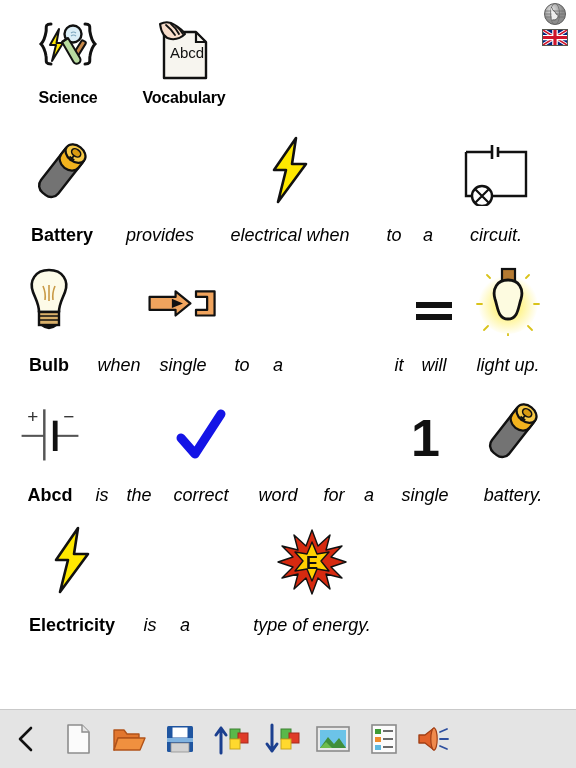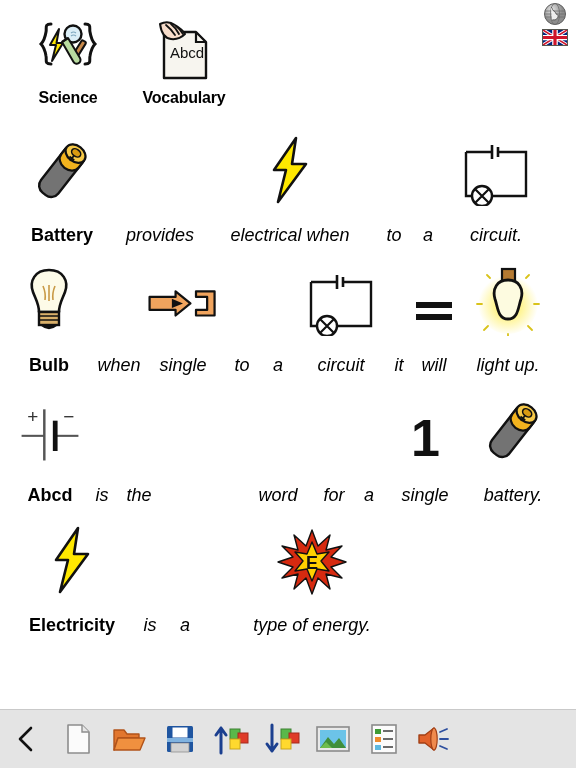--- a/index.html
+++ b/index.html
@@ -248,32 +248,20 @@
         <div class="cell-word w-italic">single</div>
       </div>
       <div class="cell noicon" style="left: 224px; width: 36px;">
         <div class="cell-icon"></div>
         <div class="cell-word w-italic">to</div>
       </div>
       <div class="cell noicon" style="left: 262px; width: 32px;">
         <div class="cell-icon"></div>
         <div class="cell-word w-italic">a</div>
       </div>
-      <div class="cell" style="left: 296px; width: 90px;">
-        <div class="cell-icon">
-    <svg width="76" height="64" viewBox="0 0 76 64">
-      <path d="M8 10 H30 M46 10 H68 V54 H8 V10" fill="none" stroke="#111" stroke-width="2.4"></path>
-      <path d="M34 3 V17 M40 5 V15" stroke="#111" stroke-width="2.6"></path>
-      <path d="M30 10 H34 M40 10 H46" stroke="#111" stroke-width="2.4"></path>
-      <circle cx="24" cy="54" r="10" fill="#fff" stroke="#111" stroke-width="2.4"></circle>
-      <path d="M17 47 L31 61 M31 47 L17 61" stroke="#111" stroke-width="2.2"></path>
-    </svg>
-  </div>
-        <div class="cell-word w-italic">circuit</div>
-      </div>
       <div class="cell noicon" style="left: 386px; width: 26px;">
         <div class="cell-icon"></div>
         <div class="cell-word w-italic">it</div>
       </div>
       <div class="cell" style="left: 458px; width: 100px;">
         <div class="cell-icon">
     <svg width="76" height="72" viewBox="0 0 76 72">
       <defs>
         <radialGradient id="glow" cx="50%" cy="52%">
           <stop offset="35%" stop-color="#fff27a" stop-opacity="0.95"></stop>
@@ -314,20 +302,28 @@
         <div class="cell-word w-bold">Abcd</div>
       </div>
       <div class="cell noicon" style="left: 86px; width: 32px;">
         <div class="cell-icon"></div>
         <div class="cell-word w-italic">is</div>
       </div>
       <div class="cell noicon" style="left: 118px; width: 42px;">
         <div class="cell-icon"></div>
         <div class="cell-word w-italic">the</div>
       </div>
+      <div class="cell" style="left: 160px; width: 82px;">
+        <div class="cell-icon">
+    <svg width="60" height="62" viewBox="0 0 60 62">
+      <path d="M10 34 L24 50 L50 10" fill="none" stroke="#1414e6" stroke-width="9" stroke-linecap="round" stroke-linejoin="round"></path>
+    </svg>
+  </div>
+        <div class="cell-word w-italic">correct</div>
+      </div>
       <div class="cell" style="left: 242px; width: 72px;">
         <div class="cell-icon"></div>
         <div class="cell-word w-italic">word</div>
       </div>
       <div class="cell noicon" style="left: 314px; width: 40px;">
         <div class="cell-icon"></div>
         <div class="cell-word w-italic">for</div>
       </div>
       <div class="cell noicon" style="left: 354px; width: 30px;">
         <div class="cell-icon"></div>

